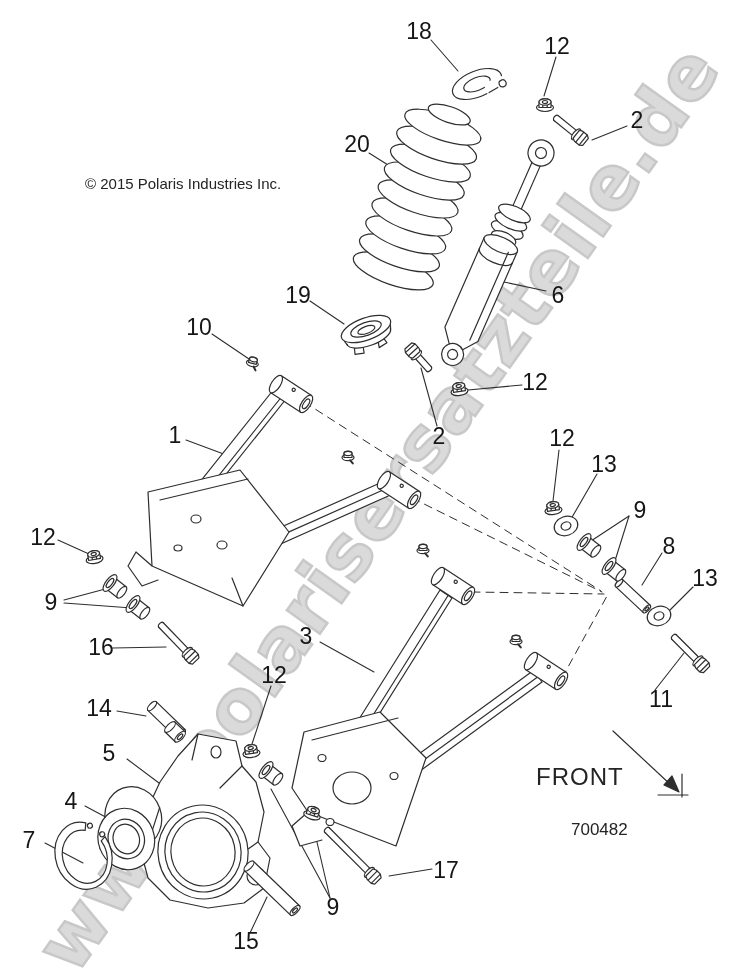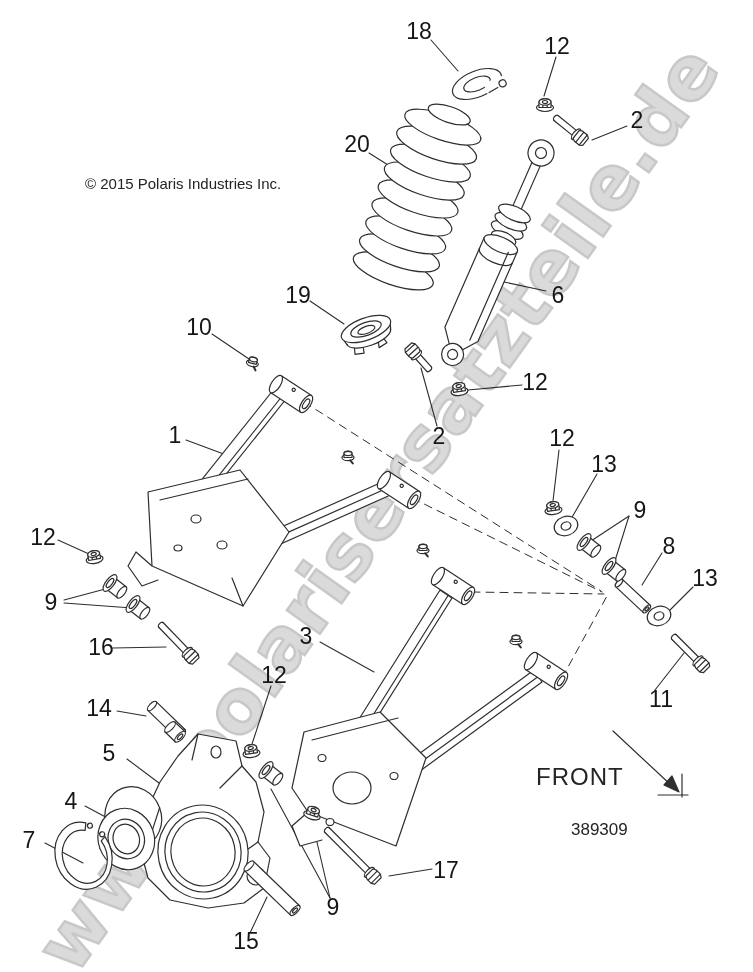--- a/index.html
+++ b/index.html
@@ -353,14 +353,14 @@
           <text x="29" y="840" class="callout">7</text>
           <text x="246" y="941" class="callout">15</text>
           <text x="333" y="907" class="callout">9</text>
           <text x="446" y="870" class="callout">17</text>
         </g>
     </g>
   </svg>
 
   <div class="txt copyright">© 2015 Polaris Industries Inc.</div>
   <div class="txt front">FRONT</div>
-  <div class="txt partnum">389309</div>
+  <div class="txt partnum">700482</div>
 </div>
 
 </body></html>

